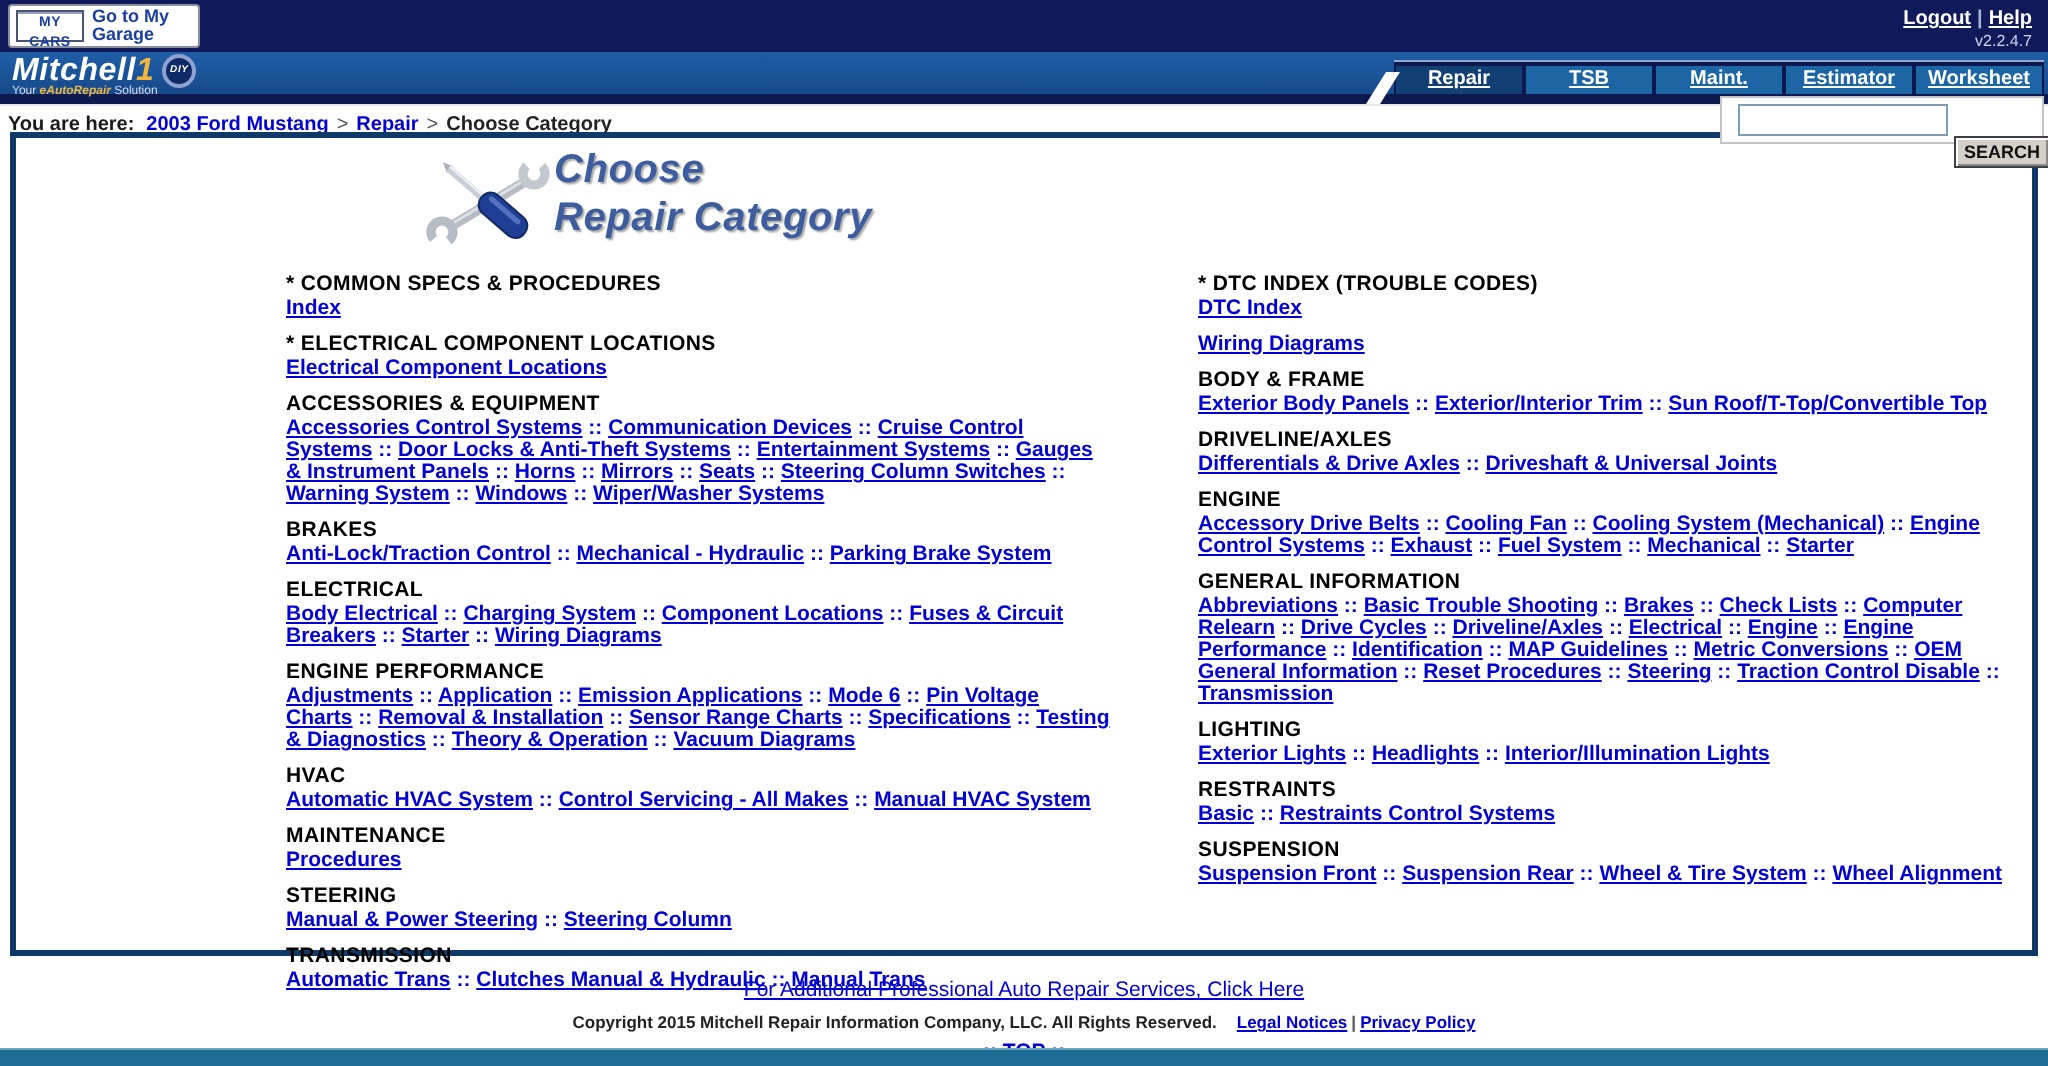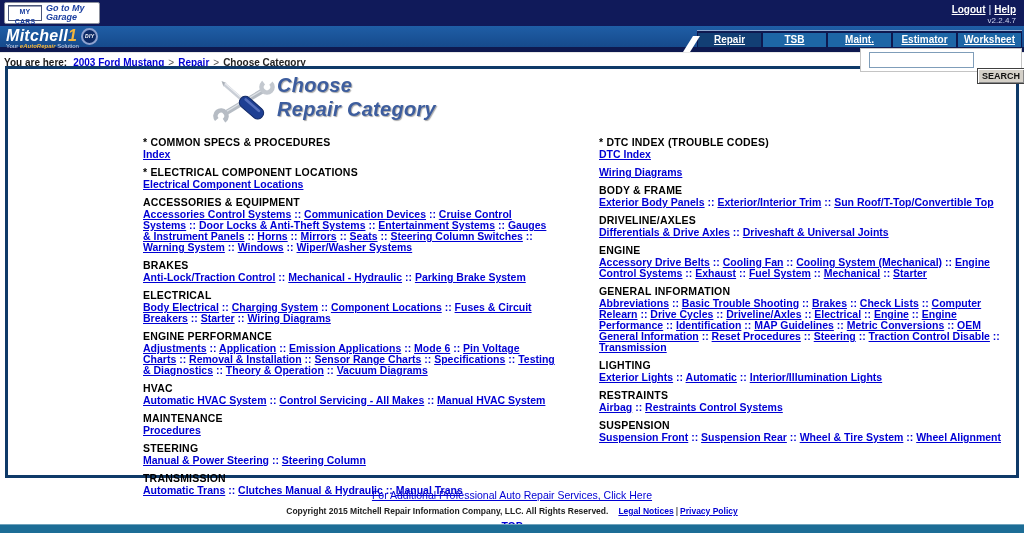--- a/index.html
+++ b/index.html
@@ -6,21 +6,21 @@
   html,body { width:1024px; height:533px; background:#fff; font-family:"Liberation Sans", sans-serif; }
   .page { position:relative; width:1024px; height:533px; overflow:hidden; background:#fff; }
 
   
   .header-stack { position:relative; }
   .top-bar { height:26px; background:#101a5a; position:relative; }
   .garage-btn { position:absolute; left:4px; top:2px; height:22px; background:#fff; border:1px solid #8a8f9c; border-radius:2px; display:flex; align-items:center; padding:1px 3px; cursor:pointer; }
   .plate { border:1px solid #4a5578; width:34px; height:16px; margin-right:4px; display:flex; flex-direction:column; }
   .plate-top { height:4px; background:#d7dce8; border-bottom:1px solid #9aa2b8; }
   .plate-text { font-size:7px; font-weight:bold; color:#1b3fa0; text-align:center; line-height:10px; letter-spacing:0.2px; }
-  .garage-label { font-size:9px; font-weight:bold; font-style:italic; color:#1b3fa0; width:50px; line-height:9px; }
+  .garage-label { font-size:9px; font-weight:bold; color:#1b3fa0; width:50px; line-height:9px; }
   .top-links { position:absolute; right:8px; top:4px; font-size:10px; font-weight:bold; color:#fff; }
   .top-links a { color:#fff; text-decoration:underline; cursor:pointer; }
   .top-divider { color:#aab4d8; margin:0 3px; }
   .version { position:absolute; right:8px; top:16px; font-size:8px; color:#cdd5ef; }
 
   .brand-bar { height:21px; background:linear-gradient(180deg,#1f5ea6 0%, #164a8c 100%); position:relative; }
   .logo { position:absolute; left:6px; top:1px; }
   .logo-text { font-size:16px; font-weight:bold; font-style:italic; color:#fff; letter-spacing:0.3px; }
   .logo-one { color:#f2b63c; }
   .diy-badge { display:inline-block; vertical-align:middle; margin-left:4px; width:17px; height:17px; border-radius:50%; background:#0d2a66; border:2px solid #8fa2cf; color:#fff; font-size:5px; font-weight:bold; font-style:italic; text-align:center; line-height:13px; }
@@ -199,25 +199,25 @@
           <div class="category-block">
             <div class="cat-title">ENGINE</div>
             <div class="cat-links"><a class="cat-link">Accessory Drive Belts</a><span class="link-sep"> :: </span><a class="cat-link">Cooling Fan</a><span class="link-sep"> :: </span><a class="cat-link">Cooling System (Mechanical)</a><span class="link-sep"> :: </span><a class="cat-link">Engine Control Systems</a><span class="link-sep"> :: </span><a class="cat-link">Exhaust</a><span class="link-sep"> :: </span><a class="cat-link">Fuel System</a><span class="link-sep"> :: </span><a class="cat-link">Mechanical</a><span class="link-sep"> :: </span><a class="cat-link">Starter</a></div>
           </div>
           <div class="category-block">
             <div class="cat-title">GENERAL INFORMATION</div>
             <div class="cat-links"><a class="cat-link">Abbreviations</a><span class="link-sep"> :: </span><a class="cat-link">Basic Trouble Shooting</a><span class="link-sep"> :: </span><a class="cat-link">Brakes</a><span class="link-sep"> :: </span><a class="cat-link">Check Lists</a><span class="link-sep"> :: </span><a class="cat-link">Computer Relearn</a><span class="link-sep"> :: </span><a class="cat-link">Drive Cycles</a><span class="link-sep"> :: </span><a class="cat-link">Driveline/Axles</a><span class="link-sep"> :: </span><a class="cat-link">Electrical</a><span class="link-sep"> :: </span><a class="cat-link">Engine</a><span class="link-sep"> :: </span><a class="cat-link">Engine Performance</a><span class="link-sep"> :: </span><a class="cat-link">Identification</a><span class="link-sep"> :: </span><a class="cat-link">MAP Guidelines</a><span class="link-sep"> :: </span><a class="cat-link">Metric Conversions</a><span class="link-sep"> :: </span><a class="cat-link">OEM General Information</a><span class="link-sep"> :: </span><a class="cat-link">Reset Procedures</a><span class="link-sep"> :: </span><a class="cat-link">Steering</a><span class="link-sep"> :: </span><a class="cat-link">Traction Control Disable</a><span class="link-sep"> :: </span><a class="cat-link">Transmission</a></div>
           </div>
           <div class="category-block">
             <div class="cat-title">LIGHTING</div>
-            <div class="cat-links"><a class="cat-link">Exterior Lights</a><span class="link-sep"> :: </span><a class="cat-link">Automatic</a><span class="link-sep"> :: </span><a class="cat-link">Interior/Illumination Lights</a></div>
+            <div class="cat-links"><a class="cat-link">Exterior Lights</a><span class="link-sep"> :: </span><a class="cat-link">Headlights</a><span class="link-sep"> :: </span><a class="cat-link">Interior/Illumination Lights</a></div>
           </div>
           <div class="category-block">
             <div class="cat-title">RESTRAINTS</div>
-            <div class="cat-links"><a class="cat-link">Airbag</a><span class="link-sep"> :: </span><a class="cat-link">Restraints Control Systems</a></div>
+            <div class="cat-links"><a class="cat-link">Basic</a><span class="link-sep"> :: </span><a class="cat-link">Restraints Control Systems</a></div>
           </div>
           <div class="category-block">
             <div class="cat-title">SUSPENSION</div>
             <div class="cat-links"><a class="cat-link">Suspension Front</a><span class="link-sep"> :: </span><a class="cat-link">Suspension Rear</a><span class="link-sep"> :: </span><a class="cat-link">Wheel &amp; Tire System</a><span class="link-sep"> :: </span><a class="cat-link">Wheel Alignment</a></div>
           </div>
         </div>
     </div>
   </div>
 
   <div class="footer">

